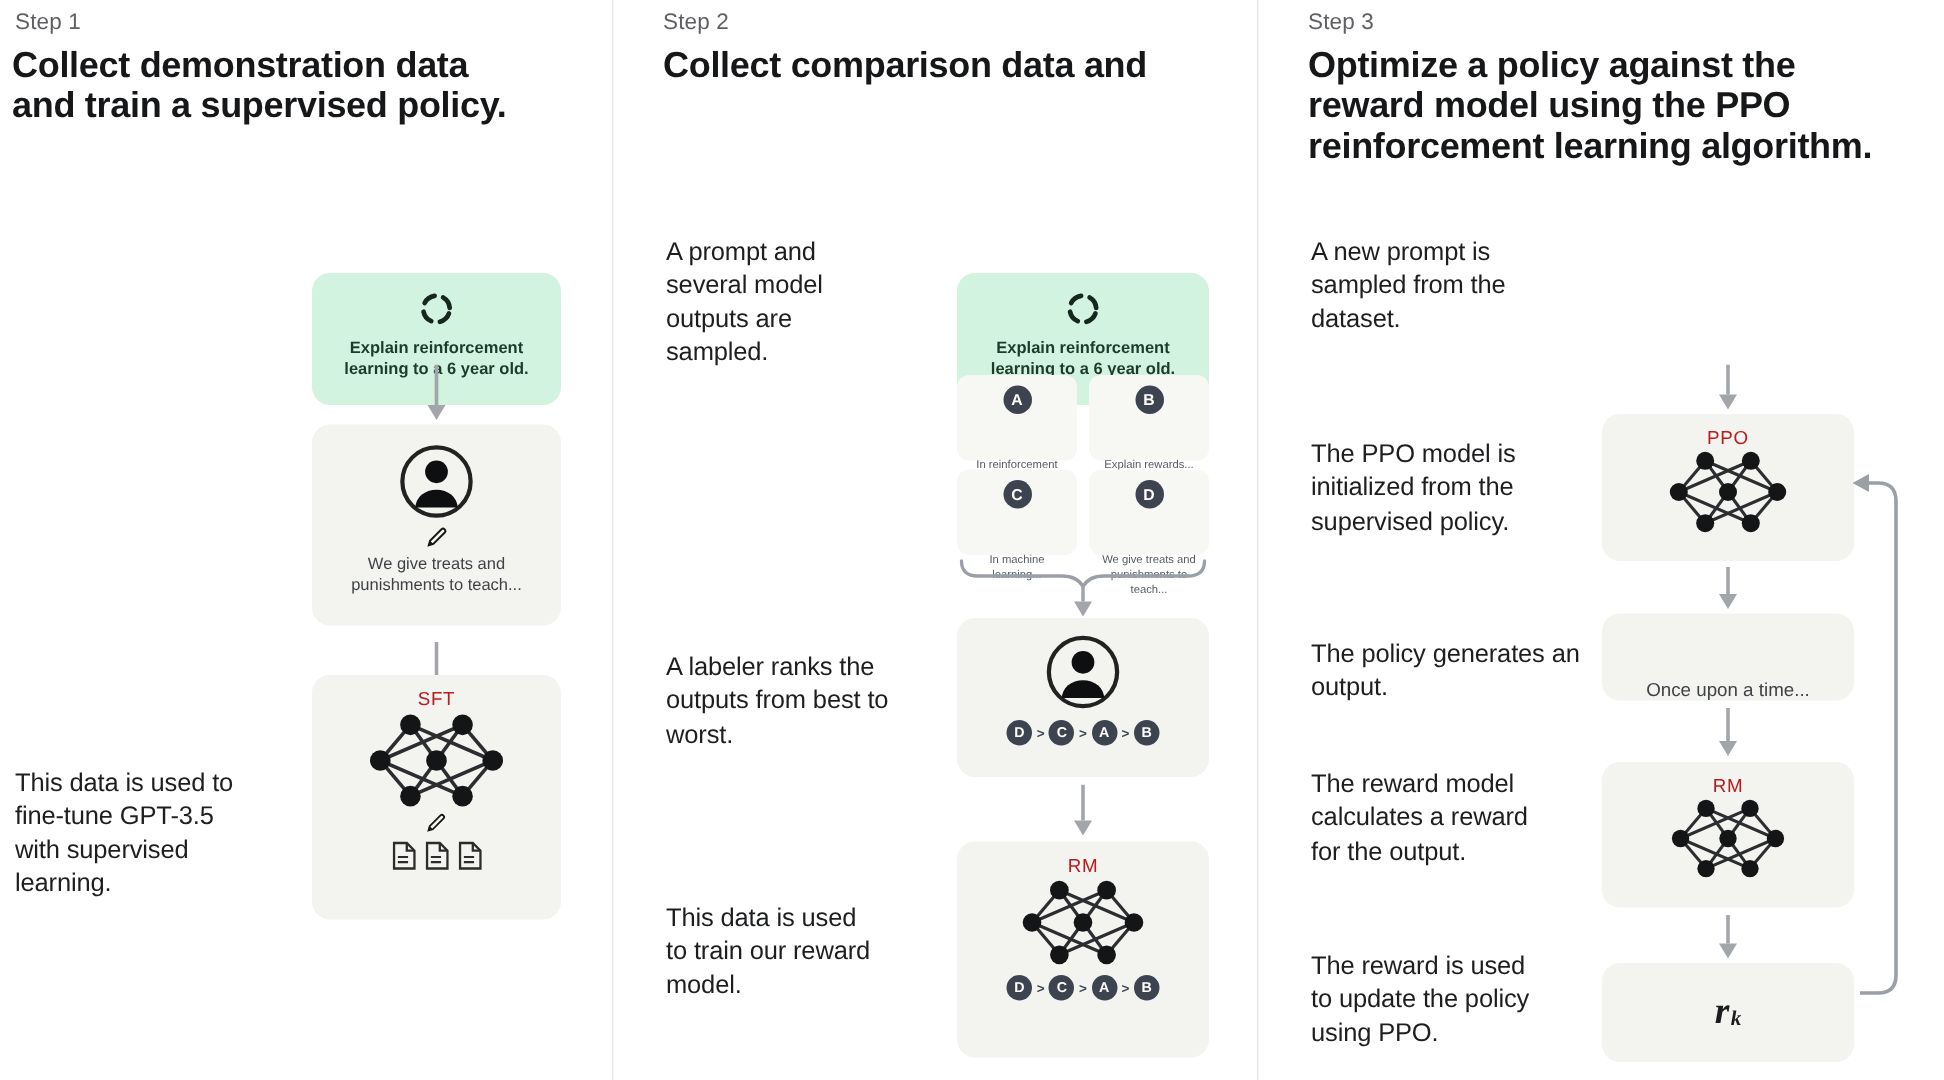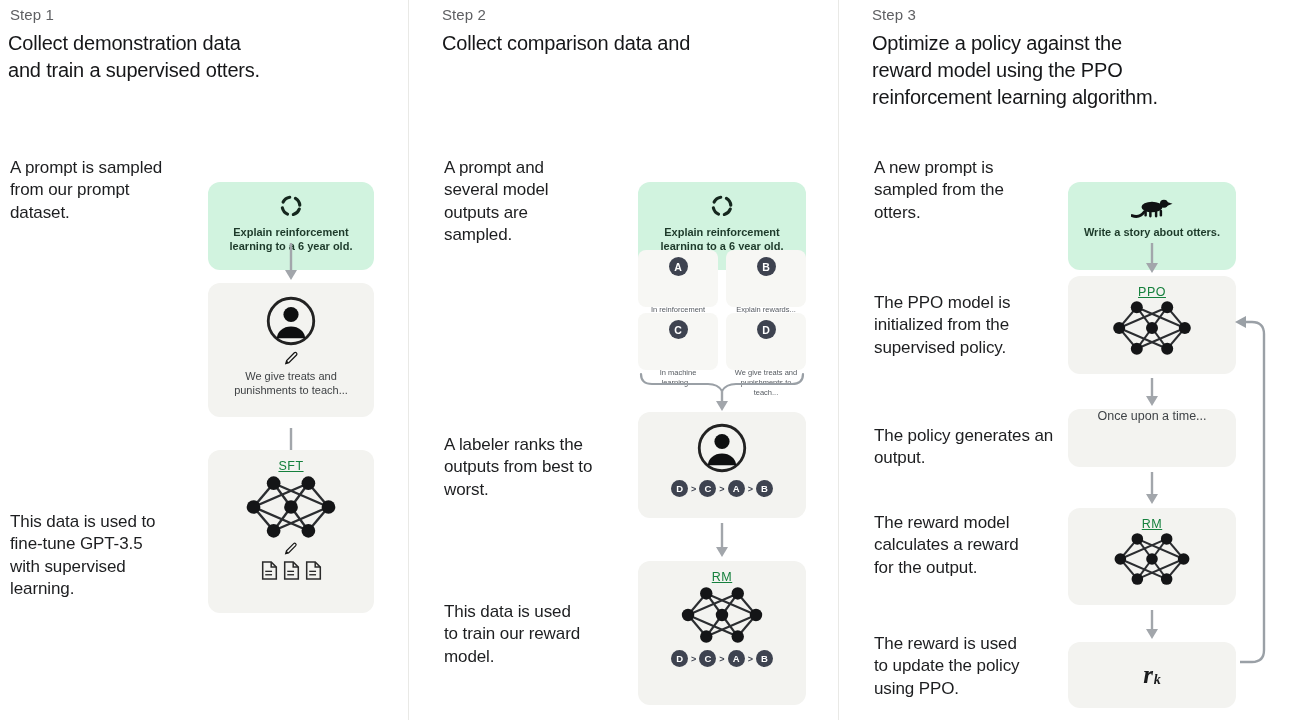--- a/index.html
+++ b/index.html
@@ -2,27 +2,27 @@
 <html><head>
 <meta charset="utf-8">
 <style>
   html,body{margin:0;padding:0;background:#fff;}
   #canvas{
     position:relative;width:1296px;height:720px;background:#ffffff;overflow:hidden;
     font-family:"Liberation Sans",sans-serif;color:#1b1c1e;
   }
   .divider{position:absolute;top:0;bottom:0;width:1px;background:#e9e9e6;}
   .step{position:absolute;font-size:15px;color:#5f6063;letter-spacing:.1px;}
-  .title{position:absolute;font-size:20px;font-weight:400;line-height:27px;color:#161719;letter-spacing:-.2px;}
+  .title{position:absolute;font-size:24px;font-weight:700;line-height:27px;color:#161719;letter-spacing:-.2px;}
   .ann{position:absolute;font-size:17px;line-height:1.32;color:#1d1e20;letter-spacing:-.1px;}
   .box{position:absolute;border-radius:12px;background:#f3f3f0;box-sizing:border-box;text-align:center;}
   .box.green{background:#d1f3df;margin-top:32px;}
   .gtext{font-size:11px;font-weight:600;line-height:1.3;color:#1d3a2a;padding:0 12px;margin-top:6px;}
   .btext{font-size:11px;line-height:1.3;color:#3f4245;padding:0 10px;margin-top:3px;}
-  .mlabel{font-size:12.5px;color:#15803d;letter-spacing:.5px;margin-top:9px;text-decoration:underline;}
+  .mlabel{font-size:12.5px;color:#b91c1c;letter-spacing:.5px;margin-top:9px;}
   .otext{font-size:12.5px;color:#3f4347;}
   .varrow{position:absolute;}
   .smallbox{position:absolute;border-radius:8px;background:#f7f7f4;box-sizing:border-box;text-align:center;}
   .abchip{width:19px;height:19px;border-radius:50%;background:#3e4350;color:#fff;font-size:10.5px;
     font-weight:700;display:flex;align-items:center;justify-content:center;margin:7px auto 3px;}
   .stext{font-size:7.5px;line-height:1.3;color:#565b61;padding:0 6px;margin-top:29px;}
   .rank-row{display:flex;align-items:center;justify-content:center;gap:3px;margin-top:6px;}
   .chip{width:17px;height:17px;border-radius:50%;background:#3e4350;color:#fff;font-size:9.5px;
     font-weight:700;display:flex;align-items:center;justify-content:center;}
   .sep{font-size:9px;font-weight:700;color:#3e4350;}
@@ -36,24 +36,23 @@
 <body>
 
 <div id="canvas">
 
   <div class="divider" style="left:408px"></div>
   <div class="divider" style="left:838px"></div>
 
   <div class="step" style="left:10px;top:6px">Step 1</div>
   <div class="title" style="left:8px;top:30px;width:340px">
     <div>Collect demonstration data</div>
-    <div>and train a supervised otters.</div>
-  </div>
-
-  <div class="ann" style="left:10px;top:157px;width:168px">A prompt is sampled from our prompt dataset.</div>
+    <div>and train a supervised policy.</div>
+  </div>
+
   <div class="ann" style="left:10px;top:511px;width:165px">This data is used to fine-tune GPT-3.5 with supervised learning.</div>
 
   <div class="box green" style="left:208px;top:150px;width:166px;height:88px">
     <div class="icon-wrap" style="margin-top:11px">
       <svg width="26" height="26" viewBox="0 0 28 28">
         <circle cx="14" cy="14" r="9.5" fill="none" stroke="#15271e" stroke-width="3.4" stroke-dasharray="9 6.4" stroke-linecap="round" transform="rotate(20 14 14)"></circle>
       </svg>
     </div>
     <div class="gtext">Explain reinforcement learning to a 6 year old.</div>
   </div>
@@ -247,43 +246,26 @@
     </div>
   </div>
 
   <div class="step" style="left:872px;top:6px">Step 3</div>
   <div class="title" style="left:872px;top:30px;width:380px">
     <div>Optimize a policy against the</div>
     <div>reward model using the PPO</div>
     <div>reinforcement learning algorithm.</div>
   </div>
 
-  <div class="ann" style="left:874px;top:157px;width:150px">A new prompt is sampled from the otters.</div>
+  <div class="ann" style="left:874px;top:157px;width:150px">A new prompt is sampled from the dataset.</div>
   <div class="ann" style="left:874px;top:292px;width:170px">The PPO model is initialized from the supervised policy.</div>
   <div class="ann" style="left:874px;top:425px;width:185px">The policy generates an output.</div>
   <div class="ann" style="left:874px;top:512px;width:168px">The reward model calculates a reward for the output.</div>
   <div class="ann" style="left:874px;top:633px;width:160px">The reward is used to update the policy using PPO.</div>
 
-  <div class="box green" style="left:1068px;top:150px;width:168px;height:88px">
-    <div class="icon-wrap" style="margin-top:13px">
-      <svg width="42" height="24" viewBox="0 0 44 24">
-        <path d="M1,21 q8,3 13,-4" stroke="#101214" stroke-width="3" fill="none" stroke-linecap="round"></path>
-        <g fill="#101214">
-          <ellipse cx="22" cy="12" rx="11" ry="5.5"></ellipse>
-          <circle cx="34.5" cy="8.5" r="4.2"></circle>
-          <path d="M37,6.5 l6.5,2 -6,2.5 z"></path>
-          <rect x="14" y="15" width="2.6" height="7" rx="1.2"></rect>
-          <rect x="19" y="16" width="2.6" height="7" rx="1.2"></rect>
-          <rect x="25" y="16" width="2.6" height="7" rx="1.2"></rect>
-          <rect x="30" y="15" width="2.6" height="7" rx="1.2"></rect>
-        </g>
-      </svg>
-    </div>
-    <div class="gtext">Write a story about otters.</div>
-  </div>
 
   <svg class="varrow" style="left:1146px;top:243px" width="12" height="30">
     <line x1="6" y1="0" x2="6" y2="20" stroke="#a2a6ab" stroke-width="2.4"></line>
       <polygon points="0,20 12,20 6,30" fill="#a2a6ab"></polygon>
   </svg>
 
   <div class="box" style="left:1068px;top:276px;width:168px;height:98px">
     <div class="mlabel">PPO</div>
     <div class="icon-wrap" style="margin-top:1px">
       <svg width="82" height="56" viewBox="0 0 100 70">
@@ -312,21 +294,21 @@
         </g>
       </svg>
     </div>
   </div>
 
   <svg class="varrow" style="left:1146px;top:378px" width="12" height="28">
     <line x1="6" y1="0" x2="6" y2="18" stroke="#a2a6ab" stroke-width="2.4"></line>
       <polygon points="0,18 12,18 6,28" fill="#a2a6ab"></polygon>
   </svg>
 
-  <div class="box" style="left:1068px;top:409px;width:168px;height:58px;display:flex;align-items:flex-start;justify-content:center">
+  <div class="box" style="left:1068px;top:409px;width:168px;height:58px;display:flex;align-items:flex-end;justify-content:center">
     <div class="otext">Once upon a time...</div>
   </div>
 
   <svg class="varrow" style="left:1146px;top:472px" width="12" height="32">
     <line x1="6" y1="0" x2="6" y2="22" stroke="#a2a6ab" stroke-width="2.4"></line>
       <polygon points="0,22 12,22 6,32" fill="#a2a6ab"></polygon>
   </svg>
 
   <div class="box" style="left:1068px;top:508px;width:168px;height:97px">
     <div class="mlabel">RM</div>

